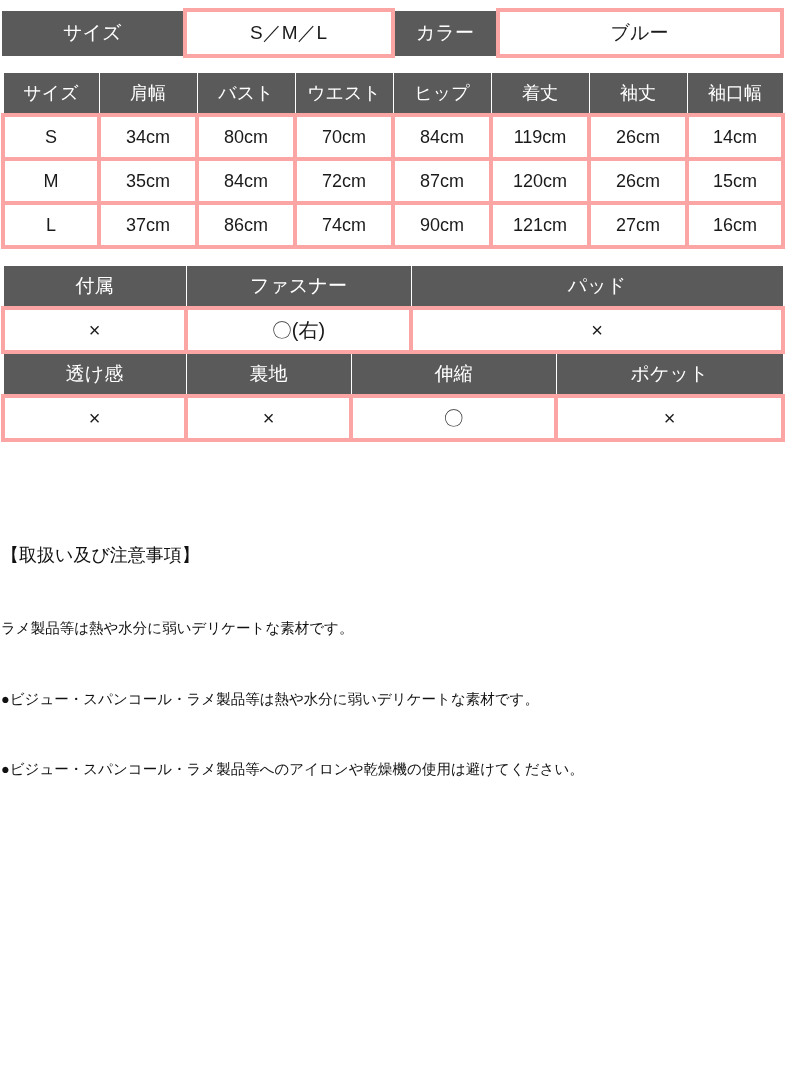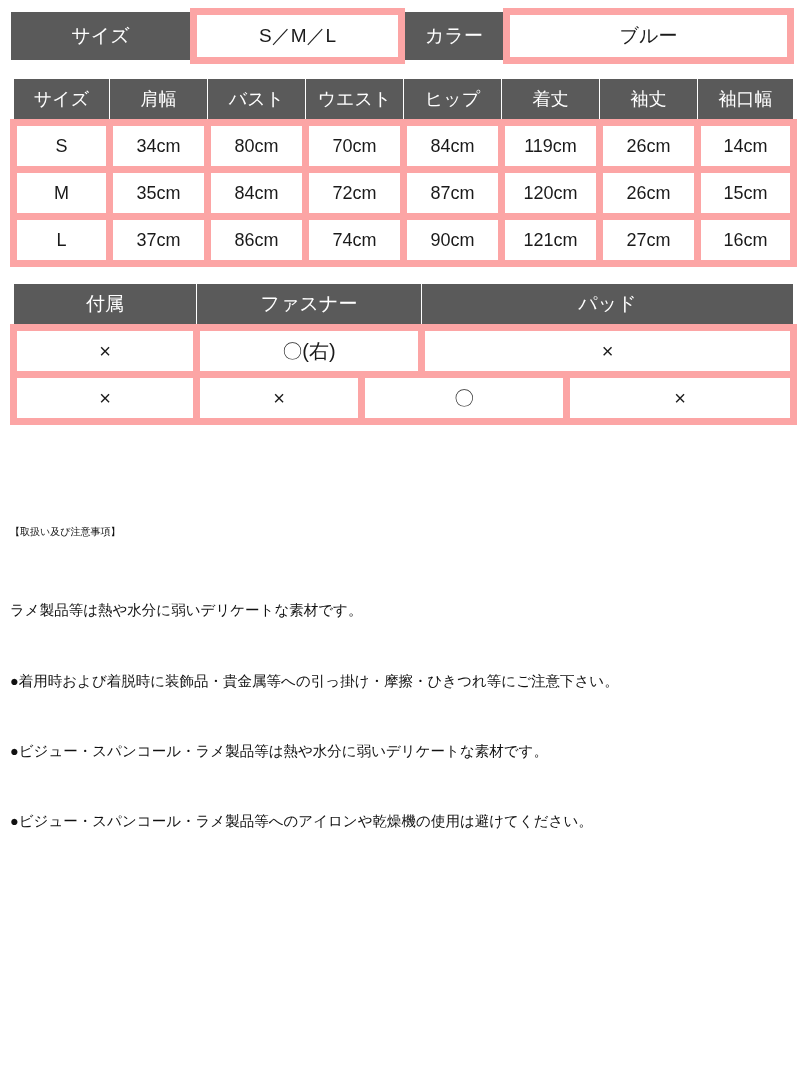--- a/index.html
+++ b/index.html
@@ -12,21 +12,21 @@
     height: 1067px;
     font-family: "Liberation Sans", "DejaVu Sans", sans-serif;
     color: #1a1a1a;
     position: relative;
     overflow: hidden;
   }
   .page {
     width: 800px;
     height: 1067px;
     box-sizing: border-box;
-    padding: 8px 10px 0 10px;
+    padding: 8px 10px 0 1px;
   }
   table {
     border-collapse: collapse;
     width: 780px;
     table-layout: fixed;
   }
   td, th {
     border: 1px solid #ffffff;
     text-align: center;
     vertical-align: middle;
@@ -34,21 +34,21 @@
     font-size: 19px;
     padding: 0;
   }
   .hdr {
     background: #5a5a5a;
     color: #ffffff;
   }
   .cell {
     background: #ffffff;
     color: #1a1a1a;
-    border: 7px solid #fca5a5;
+    border: 4px solid #fca5a5;
   }
   
   #spec-top td { height: 42px; }
   
   #size-table { margin-top: 14px; }
   #size-table td, #size-table th { height: 40px; font-size: 18px; }
   #size-table .hdr { font-size: 18px; }
   
   #attr-table { margin-top: 16px; }
   #attr-table td { height: 40px; text-align: center; }
@@ -57,24 +57,24 @@
     letter-spacing: 0;
   }
   .notes {
     margin-top: 52px;
     font-size: 14.5px;
     line-height: 1.62;
     color: #111111;
     white-space: pre-wrap;
   }
   .notes-title {
-    font-size: 10px;
+    font-size: 18px;
     line-height: 1.62;
     color: #111111;
-    margin-bottom: 12px;
+    margin-bottom: 0;
   }
   .note-line { display: block; }
 </style>
 </head>
 <body>
 
 <div class="page">
 
   <table id="spec-top">
     <colgroup>
@@ -165,32 +165,37 @@
         <td class="hdr">付属</td>
         <td class="hdr" colspan="3">ファスナー</td>
         <td class="hdr" colspan="3">パッド</td>
       </tr>
       <tr>
         <td class="cell mark">×</td>
         <td class="cell mark" colspan="3">〇(右)</td>
         <td class="cell mark" colspan="3">×</td>
       </tr>
       <tr>
+        <td class="hdr">透け感</td>
+        <td class="hdr" colspan="2">裏地</td>
+        <td class="hdr" colspan="2">伸縮</td>
+        <td class="hdr" colspan="2">ポケット</td>
+      </tr>
+      <tr>
         <td class="cell mark">×</td>
         <td class="cell mark" colspan="2">×</td>
         <td class="cell mark" colspan="2">〇</td>
         <td class="cell mark" colspan="2">×</td>
       </tr>
     </tbody>
   </table>
 
   <div class="notes">
     <span class="note-line notes-title">【取扱い及び注意事項】</span>
     <span class="note-line">ラメ製品等は熱や水分に弱いデリケートな素材です。</span>
-    <span class="note-line">●着用時および着脱時に装飾品・貴金属等への引っ掛け・摩擦・ひきつれ等にご注意下さい。</span>
     <span class="note-line">●ビジュー・スパンコール・ラメ製品等は熱や水分に弱いデリケートな素材です。</span>
     <span class="note-line">●ビジュー・スパンコール・ラメ製品等へのアイロンや乾燥機の使用は避けてください。</span>
     
     
     
   </div>
 
 </div>
 
 </body></html>

